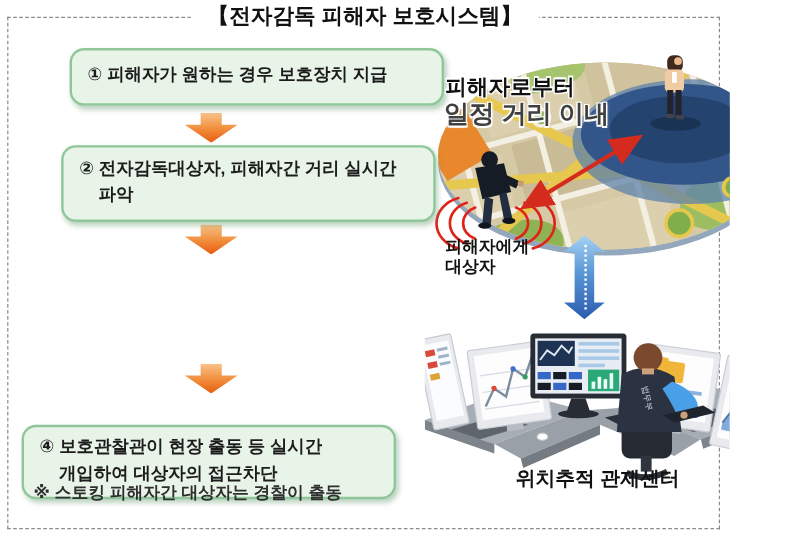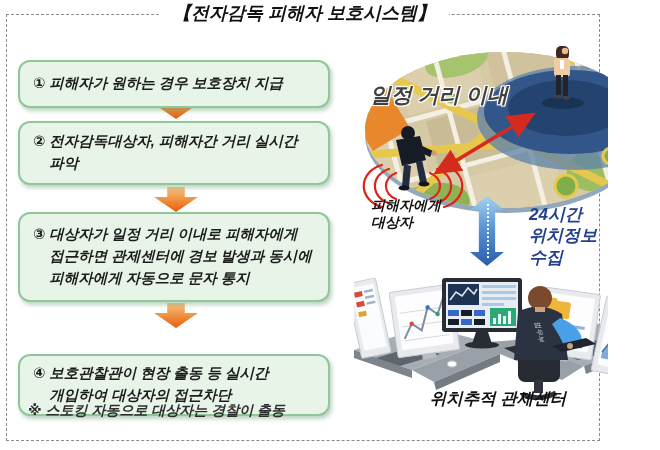--- a/index.html
+++ b/index.html
@@ -1,17 +1,17 @@
 <!DOCTYPE html>
 <html><head>
 <meta charset="utf-8">
 <style>
   html,body{margin:0;padding:0;background:#fff;}
   .stage{position:relative;width:608px;height:450px;background:#fff;overflow:hidden;
-         font-family:"Liberation Sans","DejaVu Sans",sans-serif;font-style:italic;}
+         font-family:"Liberation Sans","DejaVu Sans",sans-serif;}
   .frame{position:absolute;left:6px;top:14px;right:8px;bottom:9px;border:1.5px dashed #8a8a8a;}
   .title{position:absolute;left:0;top:1px;width:100%;text-align:center;z-index:3;}
   .title span{display:inline-block;background:#fff;padding:0 14px;font-size:18px;font-weight:800;color:#111;}
   
   .step{position:absolute;left:18px;width:312px;background:#e9f4e9;border:2px solid #8fc79a;
         border-radius:12px;box-shadow:2px 3px 4px rgba(110,160,120,.45);
         display:flex;align-items:center;box-sizing:border-box;padding:4px 8px 4px 13px;z-index:2;}
   .step .txt{font-size:14.5px;font-weight:700;color:#1c1c1c;line-height:1.5;white-space:pre-wrap;}
   .flow-arrow{position:absolute;left:154px;width:44px;height:25px;z-index:1;
         background:linear-gradient(180deg,#f9c38a 0%,#f08c3a 55%,#e85c10 100%);
@@ -38,44 +38,39 @@
 <body>
 
 <div class="stage">
 
   <div class="frame"></div>
 
   <div class="title">
     <span>【전자감독 피해자 보호시스템】</span>
   </div>
 
-  <div class="step" style="top:60px;height:48px;">
+  <div class="step" style="top:40px;height:48px;margin-left:40px;">
     <div class="txt">① 피해자가 원하는 경우 보호장치 지급</div>
   </div>
   <div class="flow-arrow" style="top:94px;"></div>
 
-  <div class="step" style="top:121px;height:64px;">
+  <div class="step" style="top:121px;height:64px;margin-left:33px;">
     <div class="txt">② 전자감독대상자, 피해자간 거리 실시간
     파악</div>
   </div>
   <div class="flow-arrow" style="top:187px;"></div>
 
-  <div class="step" style="top:212px;height:90px;">
-    <div class="txt">③ 대상자가 일정 거리 이내로 피해자에게
-    접근하면 관제센터에 경보 발생과 동시에
-    피해자에게 자동으로 문자 통지</div>
-  </div>
   <div class="flow-arrow" style="top:303px;"></div>
 
   <div class="step" style="top:330px;height:62px;margin-top:24px;">
     <div class="txt">④ 보호관찰관이 현장 출동 등 실시간
     개입하여 대상자의 접근차단</div>
   </div>
 
-  <div class="footnote">※ 스토킹 자동으로 대상자는 경찰이 출동</div>
+  <div class="footnote">※ 스토킹 피해자간 대상자는 경찰이 출동</div>
 
   <svg class="scene" viewBox="0 0 295 185">
     <defs>
       <clipPath id="mapClip">
           <ellipse cx="149" cy="94" rx="140" ry="78"></ellipse>
         </clipPath>
       <marker id="ra" markerWidth="9" markerHeight="9" refX="6" refY="3.5" orient="auto-start-reverse">
         <path d="M0,0 L8,3.5 L0,7 Z" fill="#d52b1e"></path>
       </marker>
     </defs>
@@ -151,29 +146,28 @@
       <path d="M26,129 A26,22 0 0 0 26,171"></path>
       <path d="M74,137 A16,14 0 0 1 74,163"></path>
       <path d="M81,133 A21,18 0 0 1 81,167"></path>
       <path d="M88,129 A26,22 0 0 1 88,171"></path>
     </g>
 
     <line x1="83" y1="135" x2="174" y2="80" stroke="#d52b1e" stroke-width="3.5" marker-start="url(#ra)" marker-end="url(#ra)"></line>
   </svg>
 
   <div class="lbl lbl-victim">피해자</div>
+  <div class="lbl lbl-dist1">피해자로부터</div>
   <div class="lbl lbl-dist2">일정 거리 이내</div>
   <div class="lbl lbl-offender">피해자에게
 대상자</div>
 
   <div class="blue-arrow">
       <div class="dots"></div>
     </div>
-  <div class="lbl lbl-collect">24시간
-위치정보 수집</div>
 
   <svg class="ctrl" viewBox="0 0 295 150">
 
     <g>
       <polygon points="0,100 72,76 132,92 58,120" fill="#a7adb4"></polygon>
       <polygon points="0,100 58,120 58,128 0,108" fill="#7e848b"></polygon>
       <polygon points="160,90 232,70 296,90 230,116" fill="#a7adb4"></polygon>
       <polygon points="230,116 296,90 296,98 232,124" fill="#7e848b"></polygon>
       <polygon points="58,120 132,92 162,90 230,116 208,130 146,104 80,132" fill="#9aa0a7"></polygon>
       <polygon points="80,132 146,104 146,112 82,140" fill="#757b82"></polygon>

